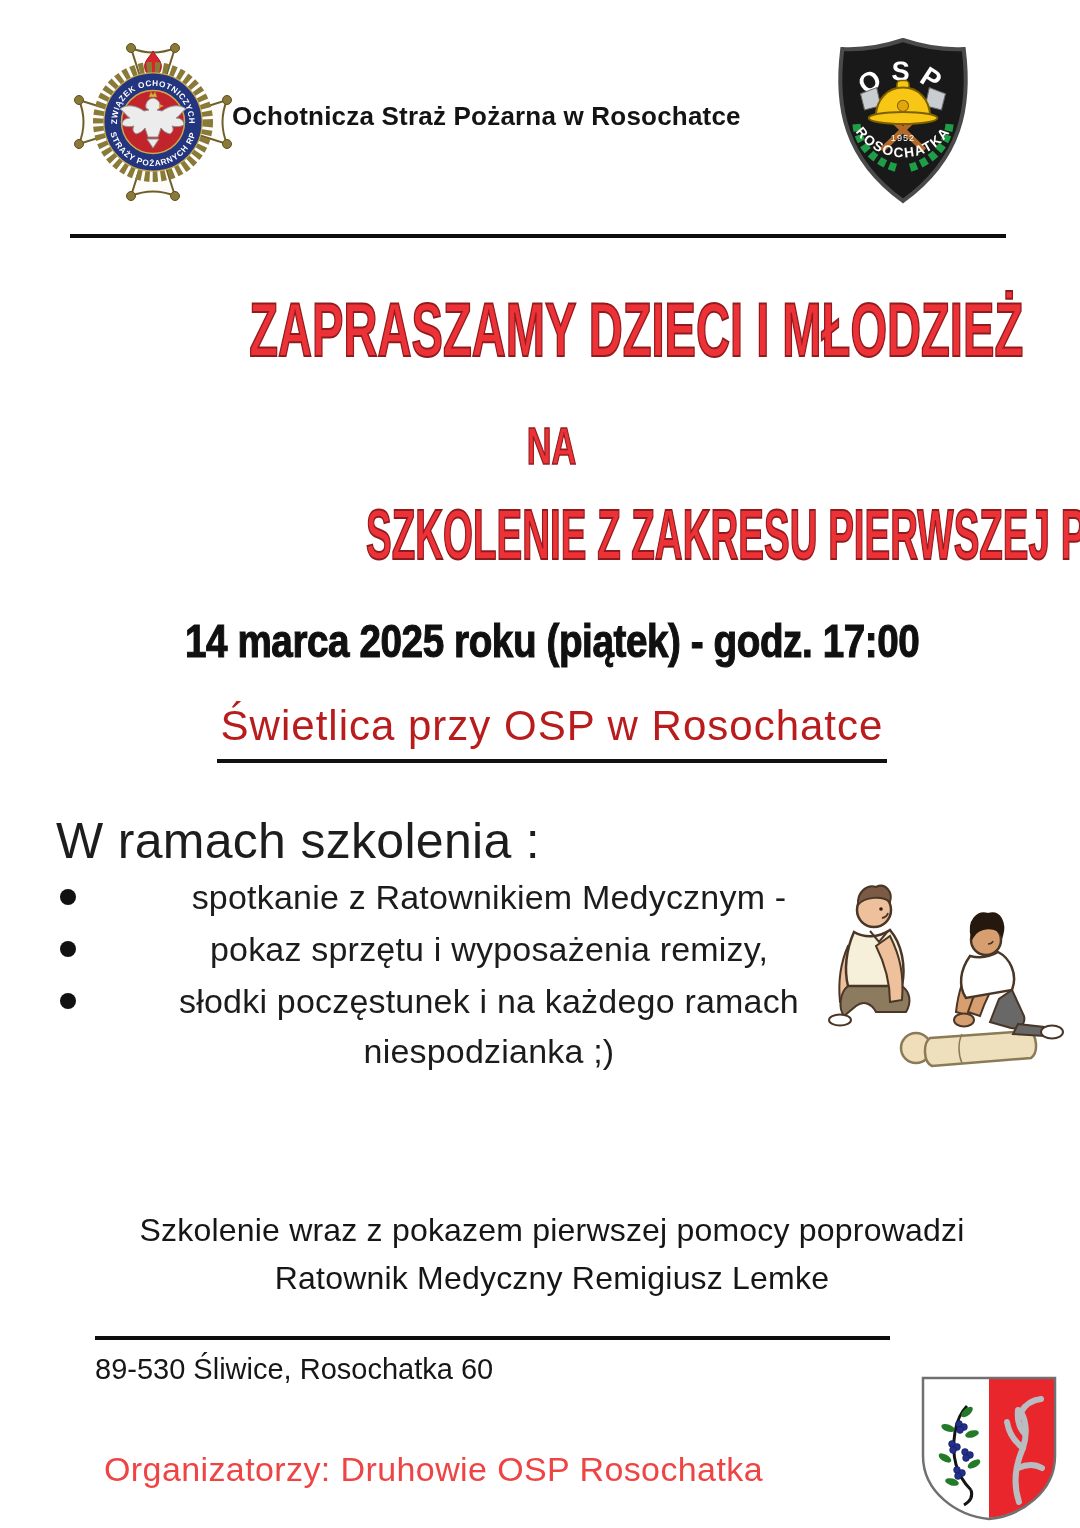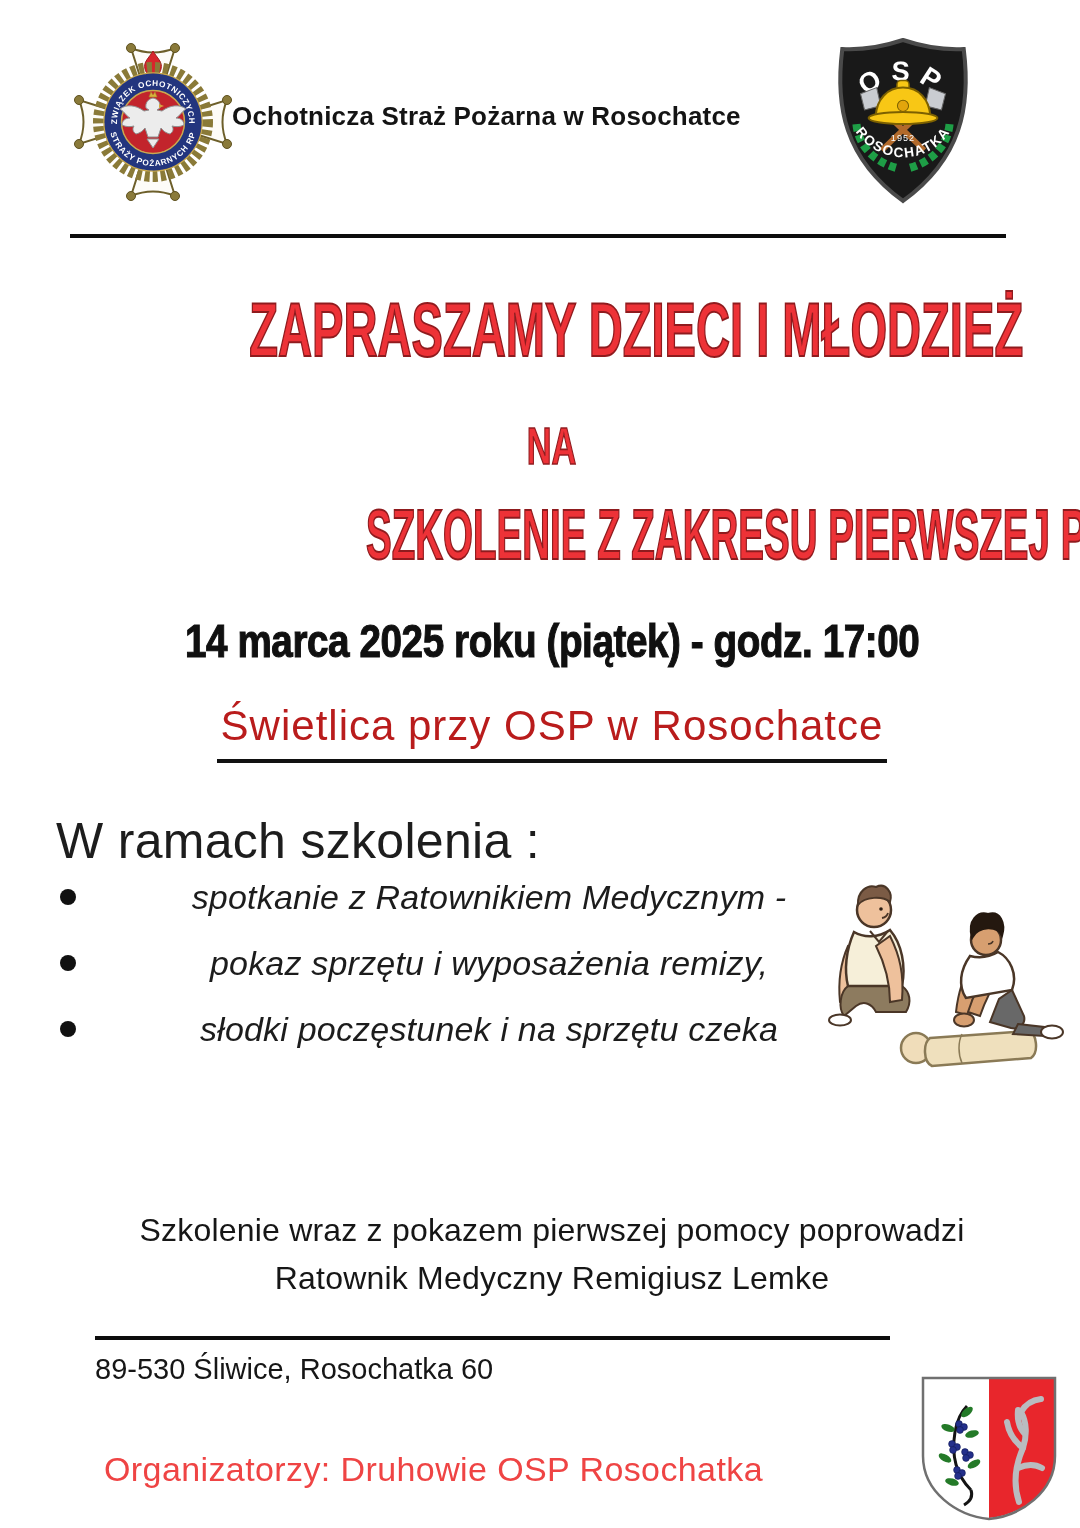--- a/index.html
+++ b/index.html
@@ -32,26 +32,26 @@
   .date-line{top:616px;font-weight:700;color:#101010;line-height:1.1;}
   .date-line .nowrap{font-size:46px;transform:scaleX(.84);-webkit-text-stroke:1.1px #101010;letter-spacing:-.5px;}
   .venue{top:702px;}
   .venue .nowrap{font-size:42px;letter-spacing:1px;color:#b91c1c;
     border-bottom:4px solid #111;padding:0 4px 9px 4px;}
 
   
   .prog-head{left:56px;top:812px;font-size:50px;color:#1d1d1d;letter-spacing:.3px;}
   .prog-list{left:48px;top:872px;width:828px;}
   .b-row{display:flex;align-items:flex-start;}
-  .b-row + .b-row{margin-top:16px;}
+  .b-row + .b-row{margin-top:2px;}
   .b-dot{width:54px;flex:0 0 54px;}
   .b-dot span{display:block;width:16px;height:16px;border-radius:50%;
     background:#111;margin:17px 0 0 12px;}
   .b-text{flex:1;text-align:center;font-size:34px;line-height:50px;
-    color:#1c1c1c;letter-spacing:.2px;font-style:italic;}
+    color:#1c1c1c;letter-spacing:.2px;}
 
   
   .trainer{top:1206px;font-size:32px;line-height:48px;color:#161616;letter-spacing:.2px;}
   .address{left:95px;top:1353px;width:795px;text-align:left;font-size:29px;color:#161616;}
   .organizers{left:104px;top:1450px;font-size:34px;color:#ef4444;letter-spacing:.4px;}
 
   .emblem-left{left:72px;top:40px;}
   .badge-right{left:828px;top:37px;}
   .cpr{left:812px;top:874px;}
   .arms{left:914px;top:1372px;}
@@ -175,21 +175,22 @@
       <div class="b-text">
         <div>pokaz sprzętu i wyposażenia remizy,</div>
         <div></div>
       </div>
     </div>
     <div class="b-row">
       <div class="b-dot">
           <span></span>
         </div>
       <div class="b-text">
-        <div>słodki poczęstunek i na sprzętu czeka</div>
+        <div>słodki poczęstunek i na każdego ramach</div>
+        <div>niespodzianka ;)</div>
       </div>
     </div>
   </div>
 
   <div class="abs cpr">
     <svg width="258" height="225" viewBox="0 0 258 225">
 
       <g>
         <circle cx="104" cy="174" r="15" fill="#f0ddba" stroke="#8a7a56" stroke-width="2.5"></circle>
         <path d="M118,164 L216,157 C225,159 227,178 219,184 L120,192 C111,188 111,169 118,164 Z" fill="#efe0bd" stroke="#8a7a56" stroke-width="2.5"></path>

